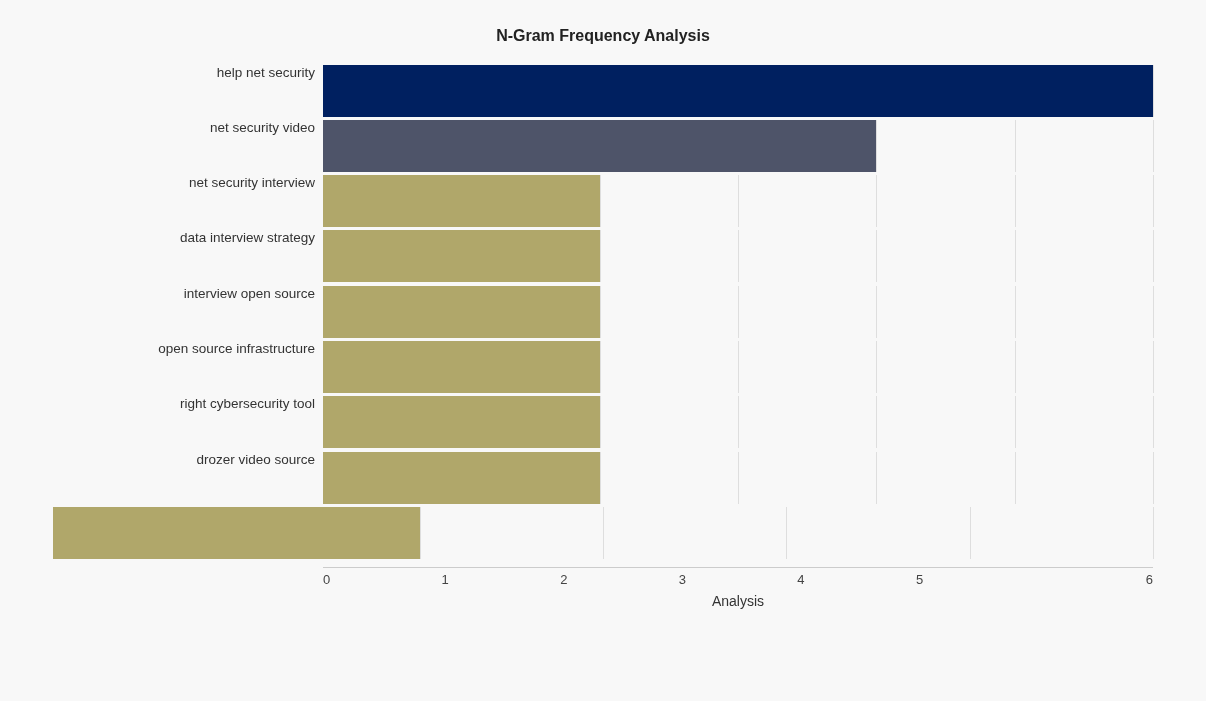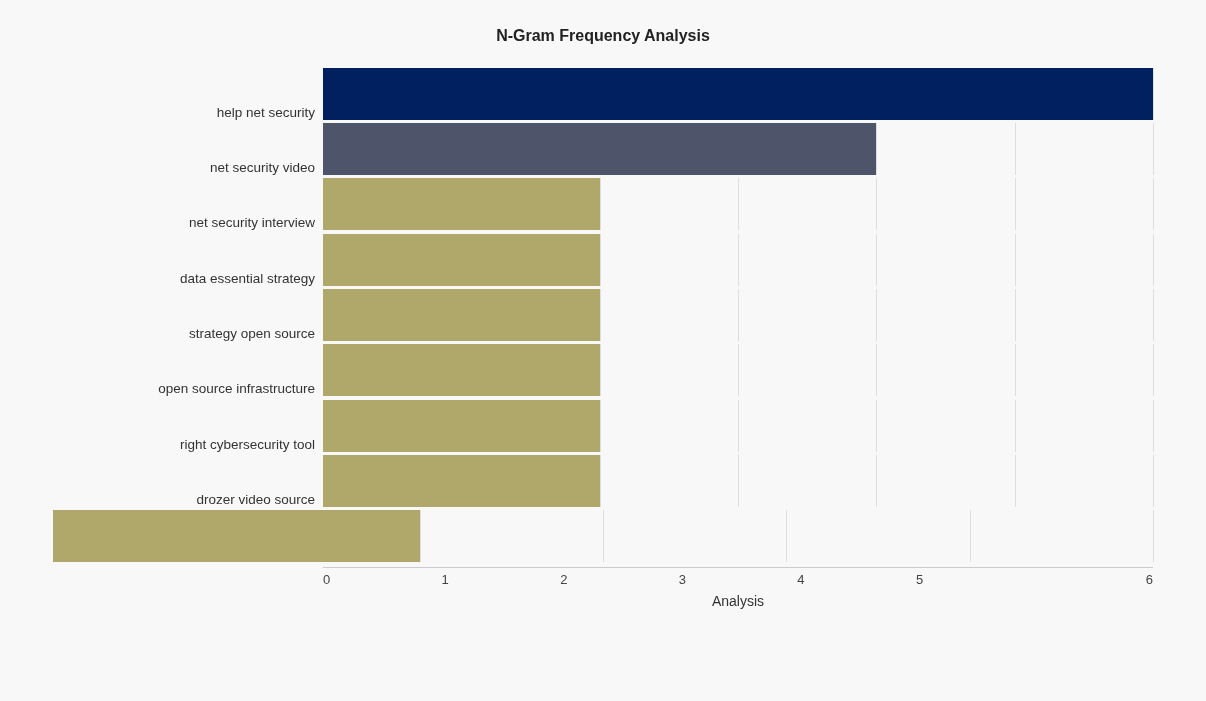--- a/index.html
+++ b/index.html
@@ -34,21 +34,21 @@
       position: relative;
     }
     .bars-wrapper {
       display: flex;
       flex-direction: column;
       flex: 1;
       width: 100%;
     }
     .bar-row {
       display: flex;
-      align-items: flex-end;
+      align-items: flex-start;
       flex: 1;
       min-height: 0;
     }
     .bar-label {
       width: 270px;
       text-align: right;
       padding-right: 8px;
       font-size: 13.5px;
       color: #333;
       flex-shrink: 0;
@@ -139,33 +139,33 @@
             <div class="grid-line" style="left: 16.6667%;"></div>
             <div class="grid-line" style="left: 33.3333%;"></div>
             <div class="grid-line" style="left: 50%;"></div>
             <div class="grid-line" style="left: 66.6667%;"></div>
             <div class="grid-line" style="left: 83.3333%;"></div>
             <div class="grid-line" style="left: 100%;"></div>
             <div class="bar-fill" style="width: 33.3333%; background-color: rgb(176, 167, 106);"></div>
           </div>
         </div>
         <div class="bar-row">
-          <div class="bar-label">data essential strategy</div>
-          <div class="bar-track">
-            <div class="grid-line" style="left: 16.6667%;"></div>
-            <div class="grid-line" style="left: 33.3333%;"></div>
-            <div class="grid-line" style="left: 50%;"></div>
-            <div class="grid-line" style="left: 66.6667%;"></div>
-            <div class="grid-line" style="left: 83.3333%;"></div>
-            <div class="grid-line" style="left: 100%;"></div>
-            <div class="bar-fill" style="width: 33.3333%; background-color: rgb(176, 167, 106);"></div>
-          </div>
-        </div>
-        <div class="bar-row">
-          <div class="bar-label">strategy open source</div>
+          <div class="bar-label">data interview strategy</div>
+          <div class="bar-track">
+            <div class="grid-line" style="left: 16.6667%;"></div>
+            <div class="grid-line" style="left: 33.3333%;"></div>
+            <div class="grid-line" style="left: 50%;"></div>
+            <div class="grid-line" style="left: 66.6667%;"></div>
+            <div class="grid-line" style="left: 83.3333%;"></div>
+            <div class="grid-line" style="left: 100%;"></div>
+            <div class="bar-fill" style="width: 33.3333%; background-color: rgb(176, 167, 106);"></div>
+          </div>
+        </div>
+        <div class="bar-row">
+          <div class="bar-label">interview open source</div>
           <div class="bar-track">
             <div class="grid-line" style="left: 16.6667%;"></div>
             <div class="grid-line" style="left: 33.3333%;"></div>
             <div class="grid-line" style="left: 50%;"></div>
             <div class="grid-line" style="left: 66.6667%;"></div>
             <div class="grid-line" style="left: 83.3333%;"></div>
             <div class="grid-line" style="left: 100%;"></div>
             <div class="bar-fill" style="width: 33.3333%; background-color: rgb(176, 167, 106);"></div>
           </div>
         </div>

